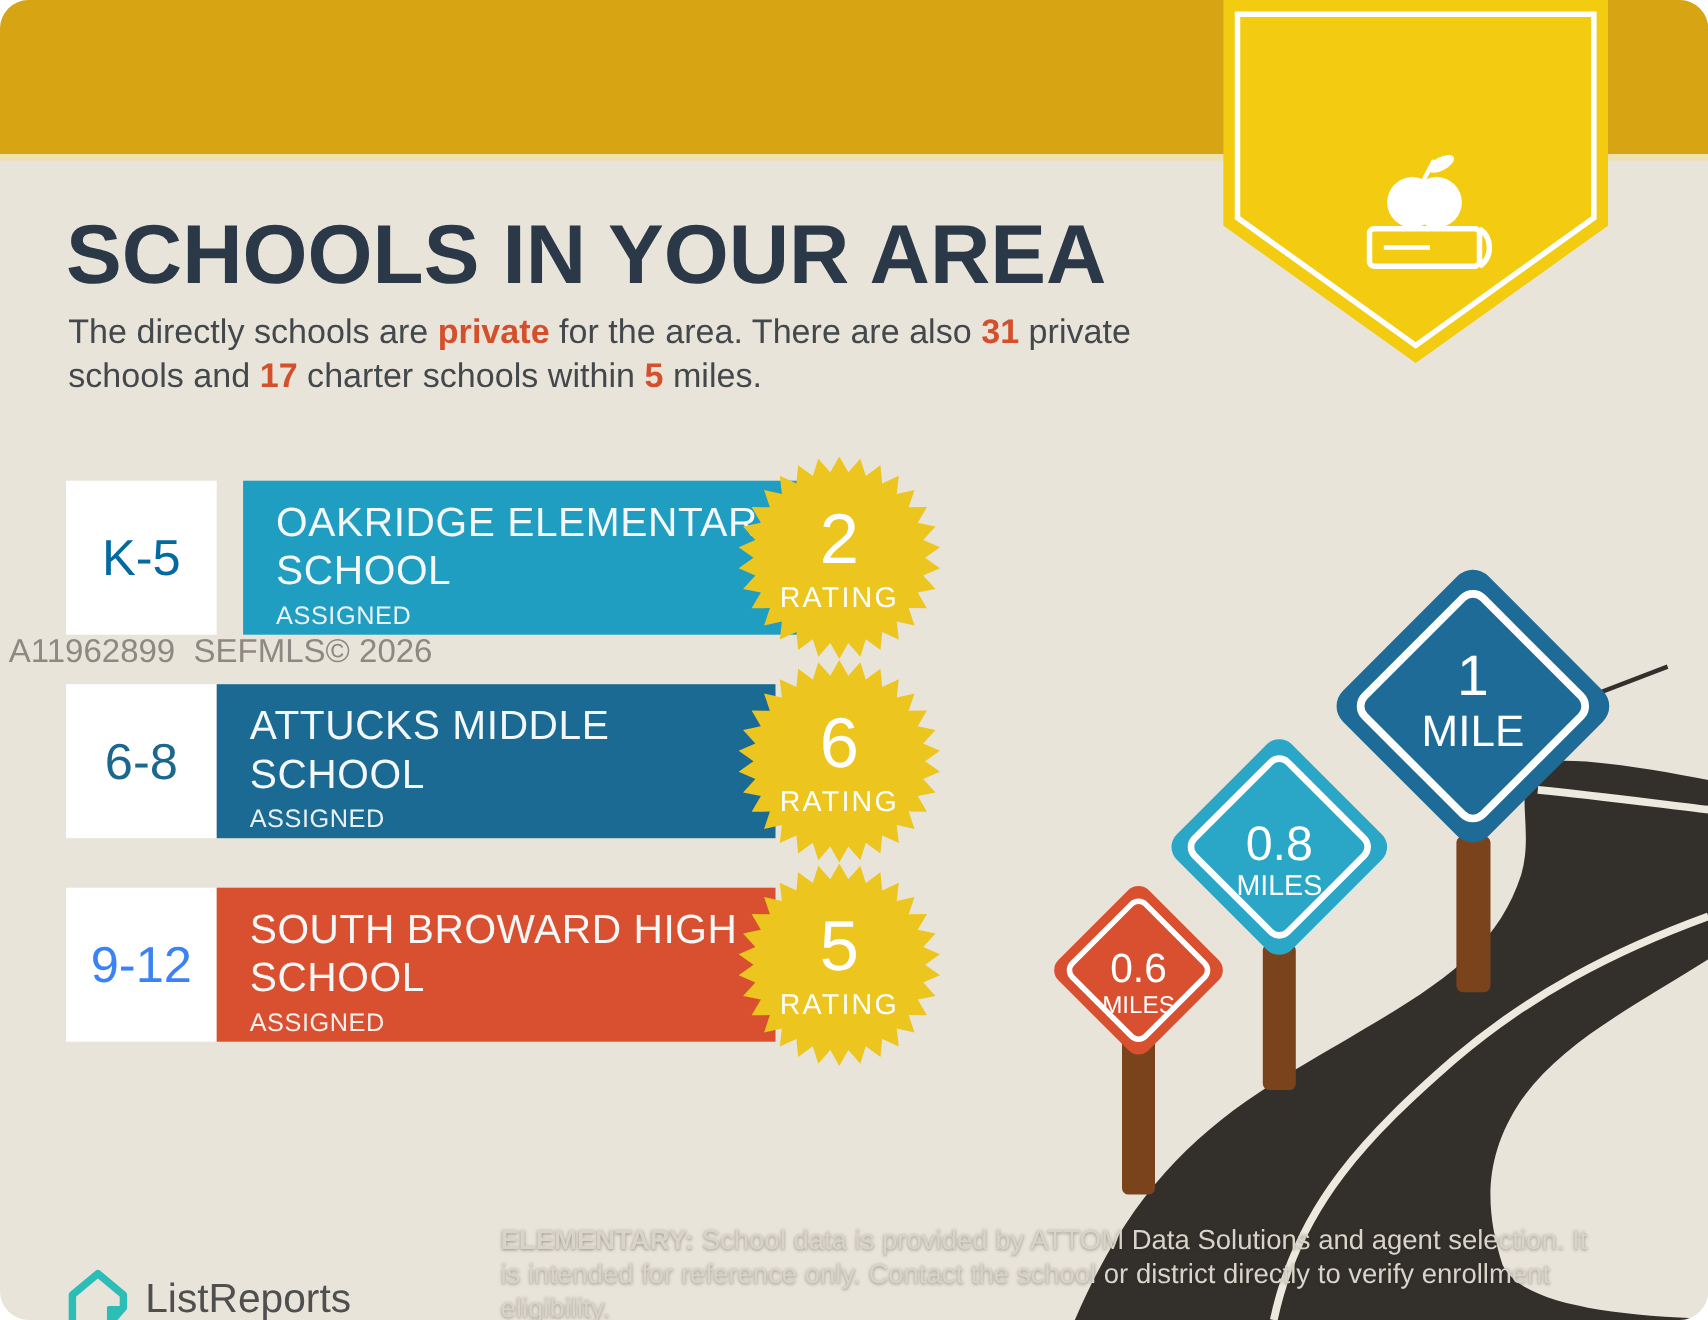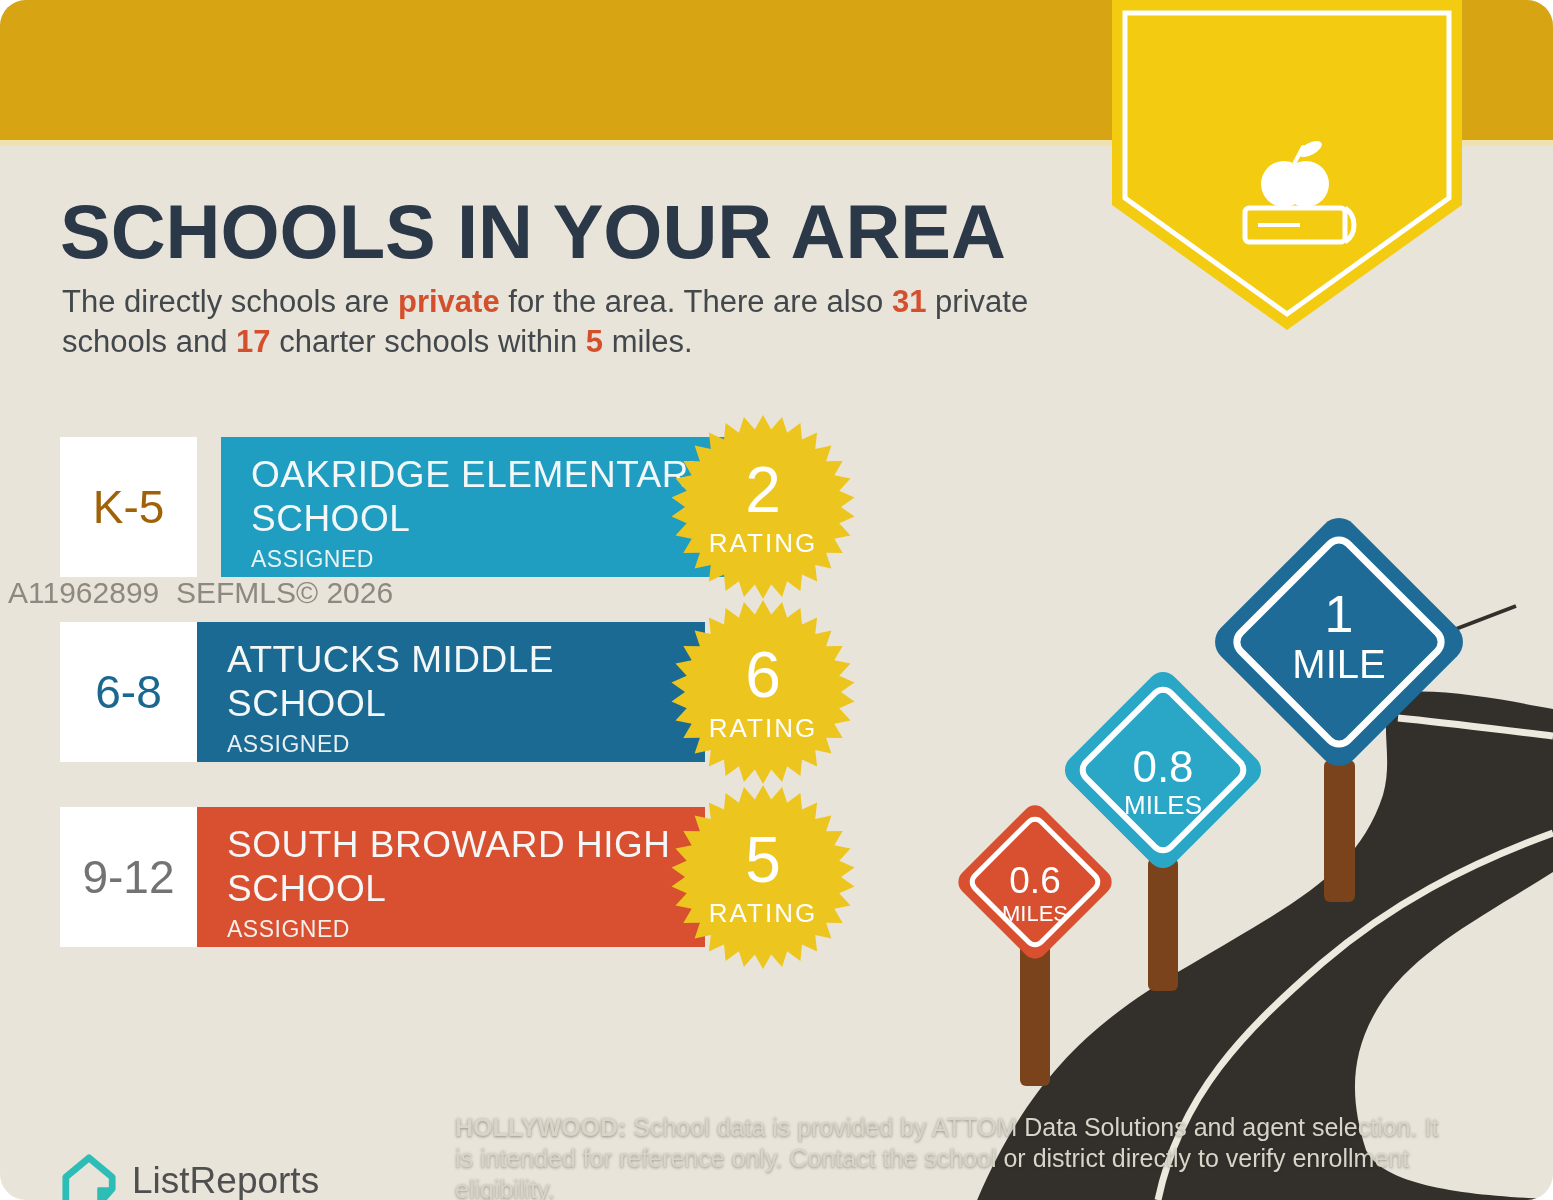--- a/index.html
+++ b/index.html
@@ -25,23 +25,23 @@
   .intro { position:absolute; left:62px; top:282px; width:1040px; font-size:31px; line-height:40px; color:#43484C; z-index:2; }
   .intro b { color:#D4502D; font-weight:700; }
 
   
   .row { position:absolute; left:60px; width:800px; height:140px; z-index:2; }
   .grade-box { position:absolute; left:0; top:0; width:137px; height:140px; background:#FFFFFF;
                display:flex; align-items:center; justify-content:center; font-size:46px; font-weight:400; }
   .bar { position:absolute; left:137px; top:0; width:508px; height:140px; color:#F3F7F7; padding:16px 0 0 30px; }
   .bar .name { font-size:37px; line-height:44px; font-weight:400; letter-spacing:0.5px; }
   .bar .assigned { font-size:23px; margin-top:5px; letter-spacing:0.5px; opacity:0.95; }
-  .row-0 .bar { background:#209EC1;margin-left:24px; } .row-0 .grade-box { color:#a16207; }
+  .row-0 .bar { background:#209EC1;margin-left:24px; } .row-0 .grade-box { color:#0369a1; }
   .row-1 .bar { background:#1B6A93; } .row-1 .grade-box { color:#1A6890; }
-  .row-2 .bar { background:#D8502F; } .row-2 .grade-box { color:#737373; }
+  .row-2 .bar { background:#D8502F; } .row-2 .grade-box { color:#3b82f6; }
 
   .star { position:absolute; left:611px; top:-22px; width:184px; height:184px; }
   .star svg { position:absolute; left:0; top:0; }
   .star-content { position:absolute; left:0; top:0; width:184px; height:184px; display:flex; flex-direction:column;
                   align-items:center; justify-content:center; color:#FFFFFF; }
   .star-num { font-size:64px; font-weight:300; line-height:1; margin-top:2px; }
   .star-label { font-size:26px; font-weight:400; letter-spacing:2px; margin-top:6px; }
 
   .watermark { position:absolute; left:8px; top:576px; font-size:30px; color:rgba(110,106,99,0.75);
                white-space:pre; z-index:2; }
@@ -191,16 +191,16 @@
   <div class="watermark">A11962899  SEFMLS© 2026</div>
 
   <div class="brand">
     <svg width="58" height="58" viewBox="0 0 60 60">
       <path d="M30 6 L54 26 L54 38 L40 54 L6 54 L6 26 Z" fill="none" stroke="#2CBEB6" stroke-width="7" stroke-linejoin="round"></path>
       <path d="M54 38 L40 54 L40 38 Z" fill="#2CBEB6" stroke="#2CBEB6" stroke-width="3" stroke-linejoin="round"></path>
     </svg>
     <span class="brand-name">ListReports</span>
   </div>
   <div class="disclaimer">
-    <b>HOLLYWOOD:</b><span> School data is provided by ATTOM Data Solutions and agent selection. It is intended for reference only. Contact the school or district directly to verify enrollment eligibility.</span>
+    <b>ELEMENTARY:</b><span> School data is provided by ATTOM Data Solutions and agent selection. It is intended for reference only. Contact the school or district directly to verify enrollment eligibility.</span>
   </div>
 
 </div>
 
 </body></html>

